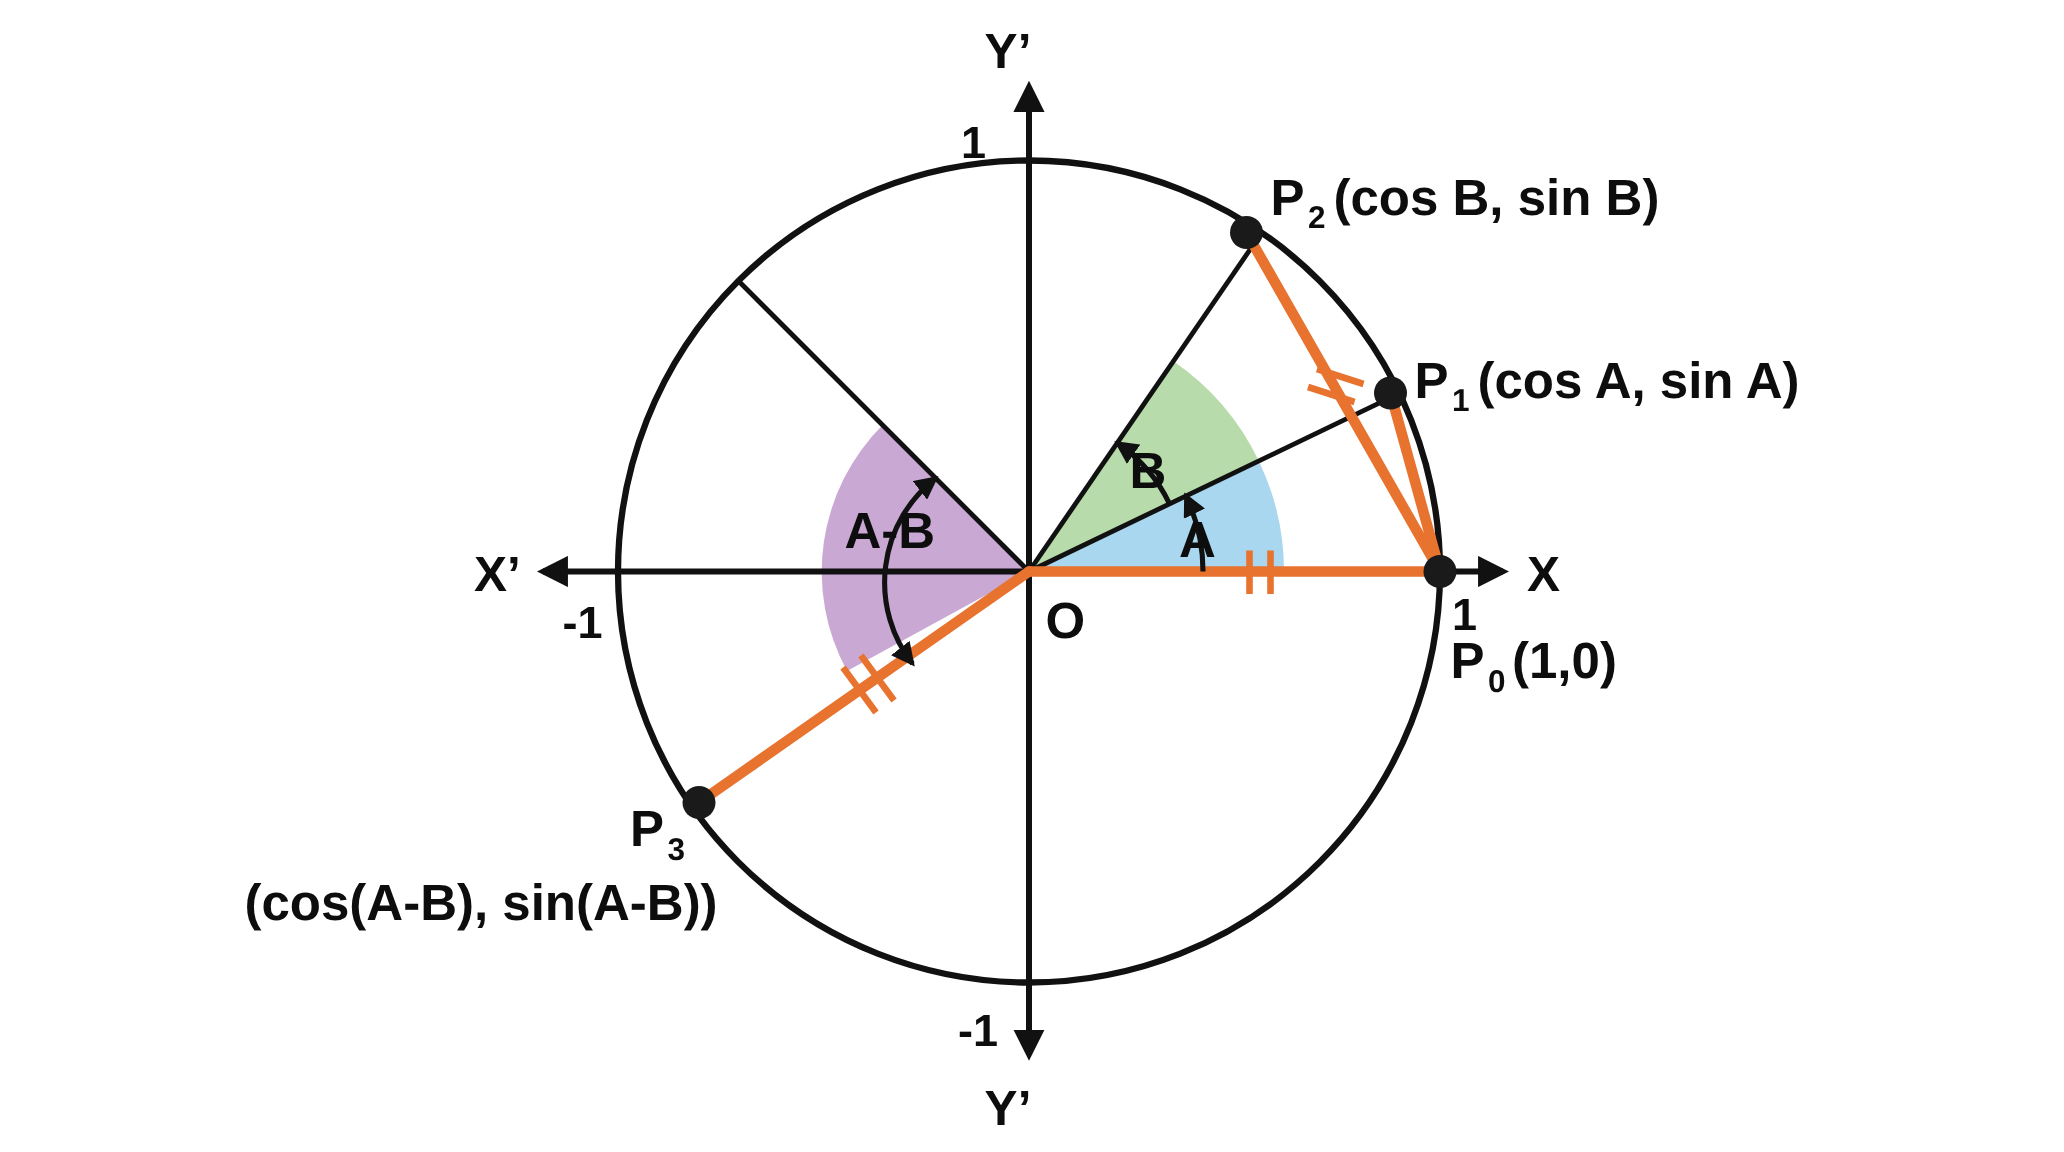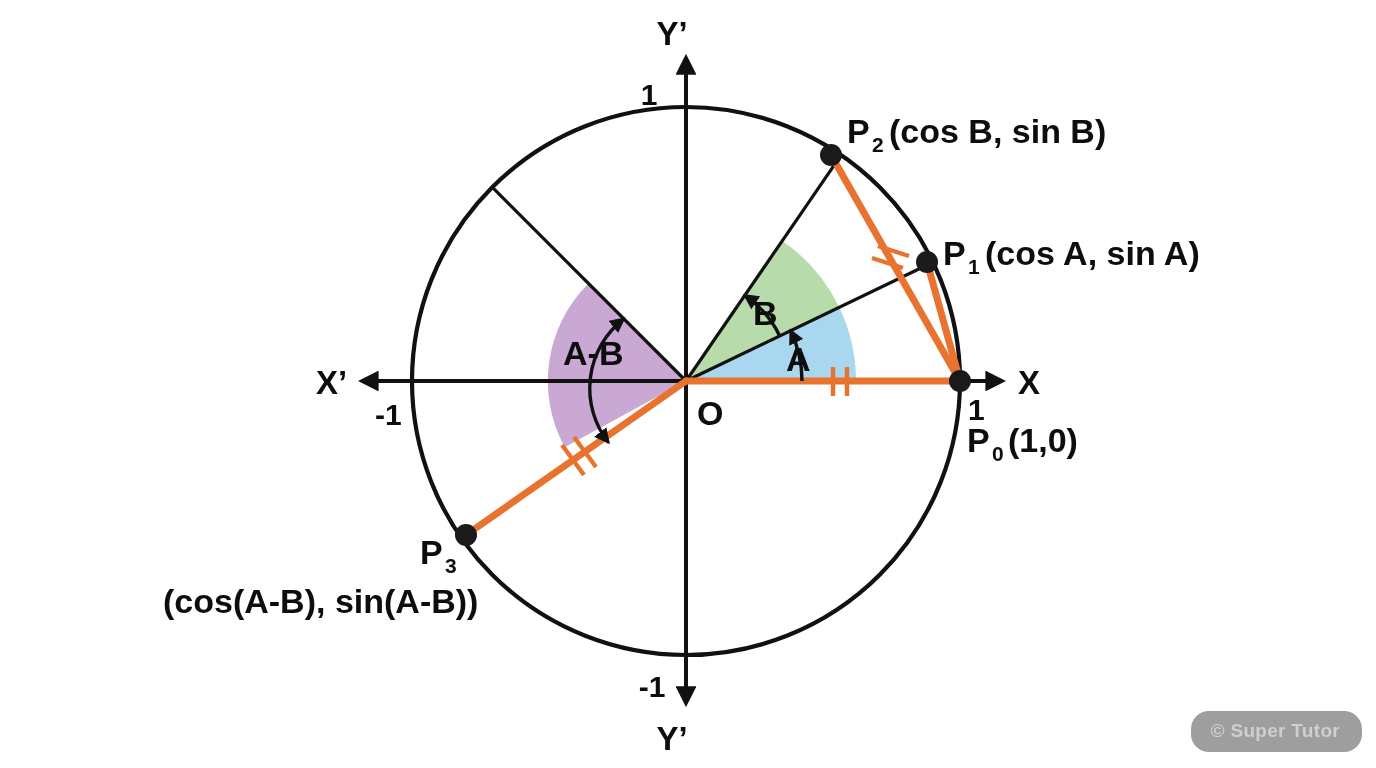--- a/index.html
+++ b/index.html
@@ -175,15 +175,14 @@
     </g>
 
     <g>
       <text class="lbl lbl-big" x="420" y="564">P</text>
       <text class="lbl lbl-sub" x="445" y="573">3</text>
       <text class="lbl lbl-big" x="163" y="613">(cos(A-B), sin(A-B))</text>
     </g>
 
   </svg>
 
-  <div class="watermark">© Super Tutor</div>
 
 </div>
 
 </body></html>

